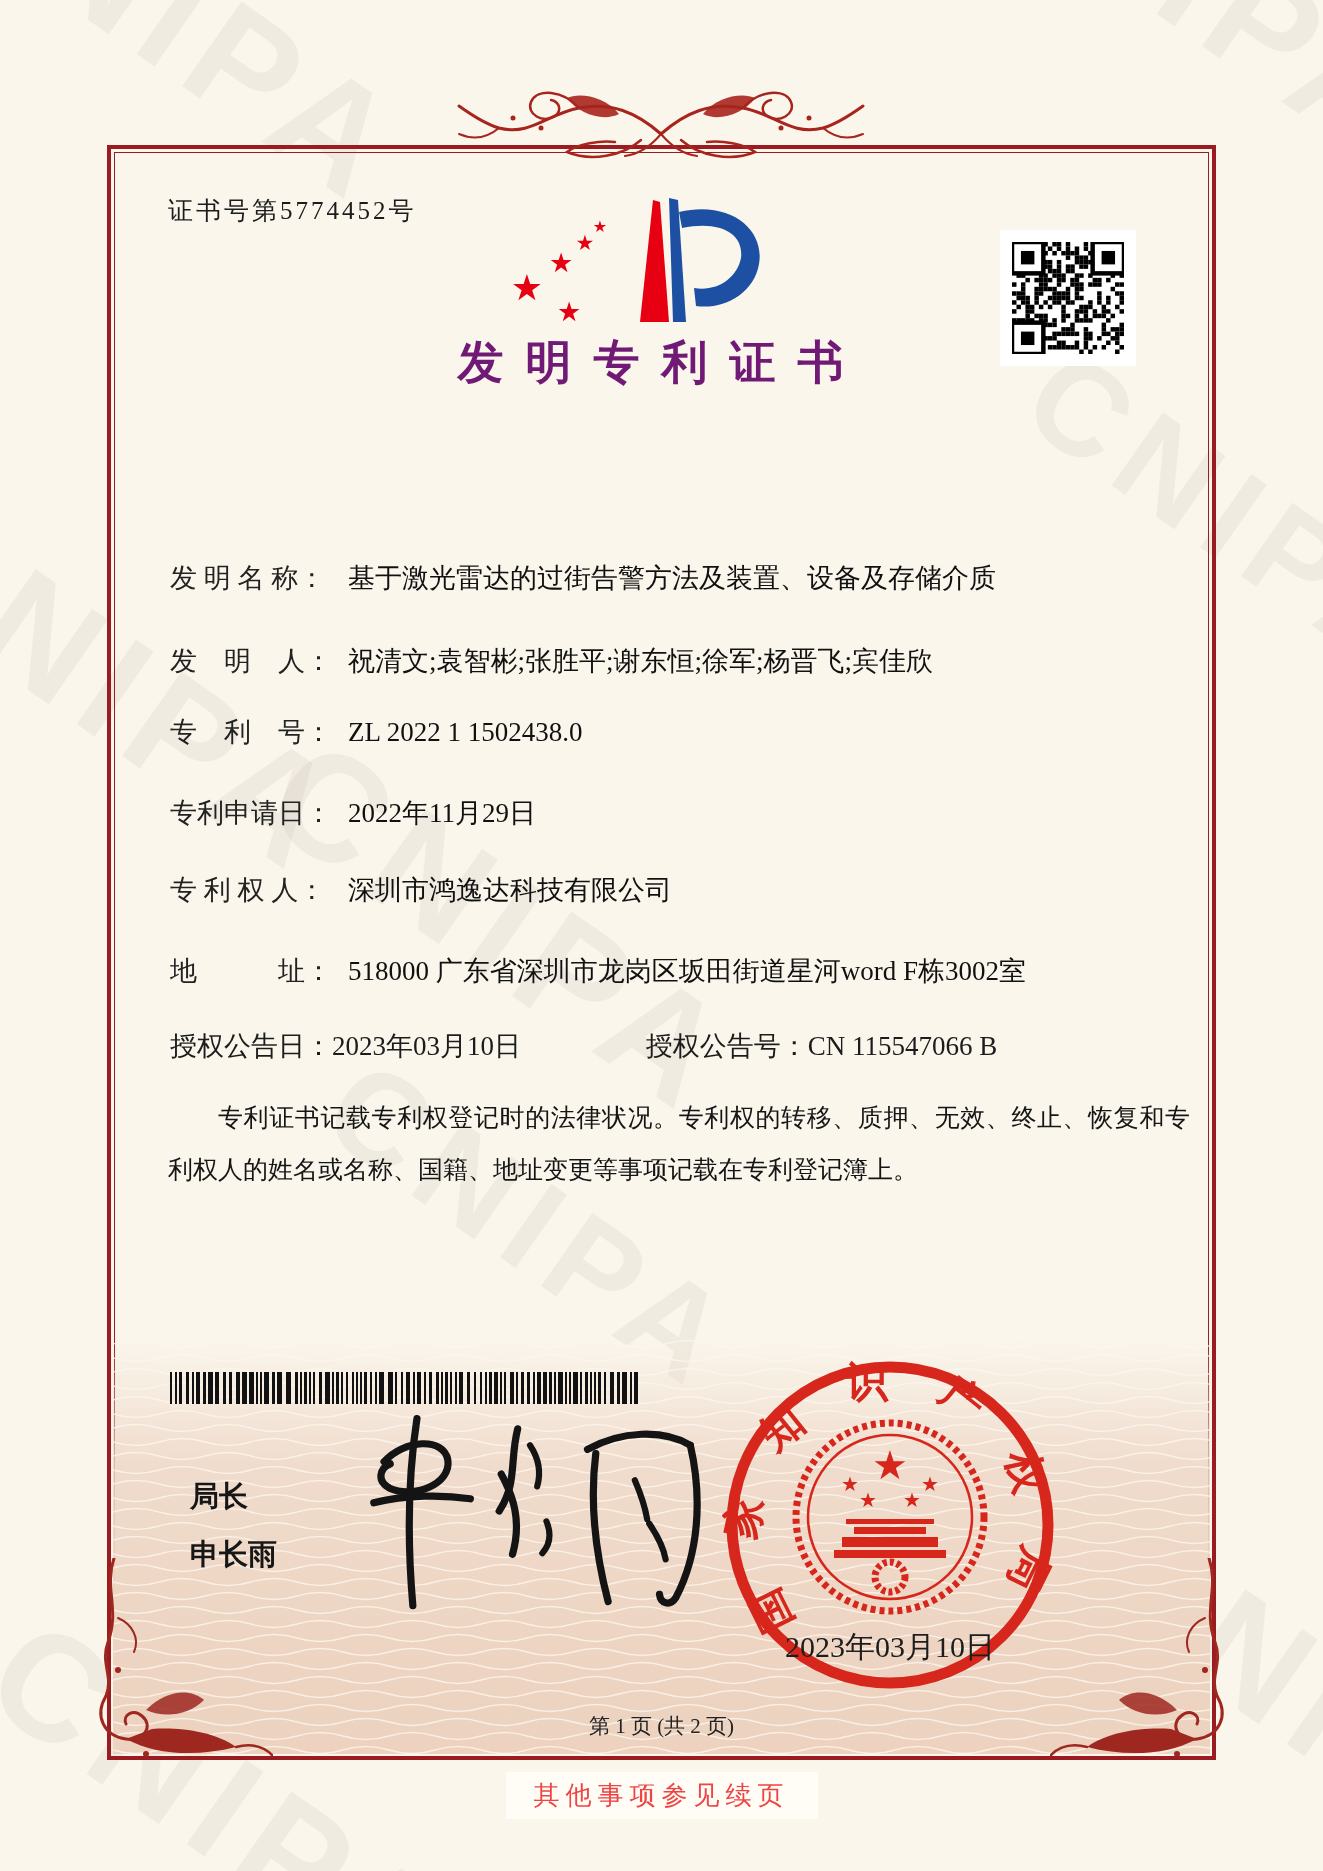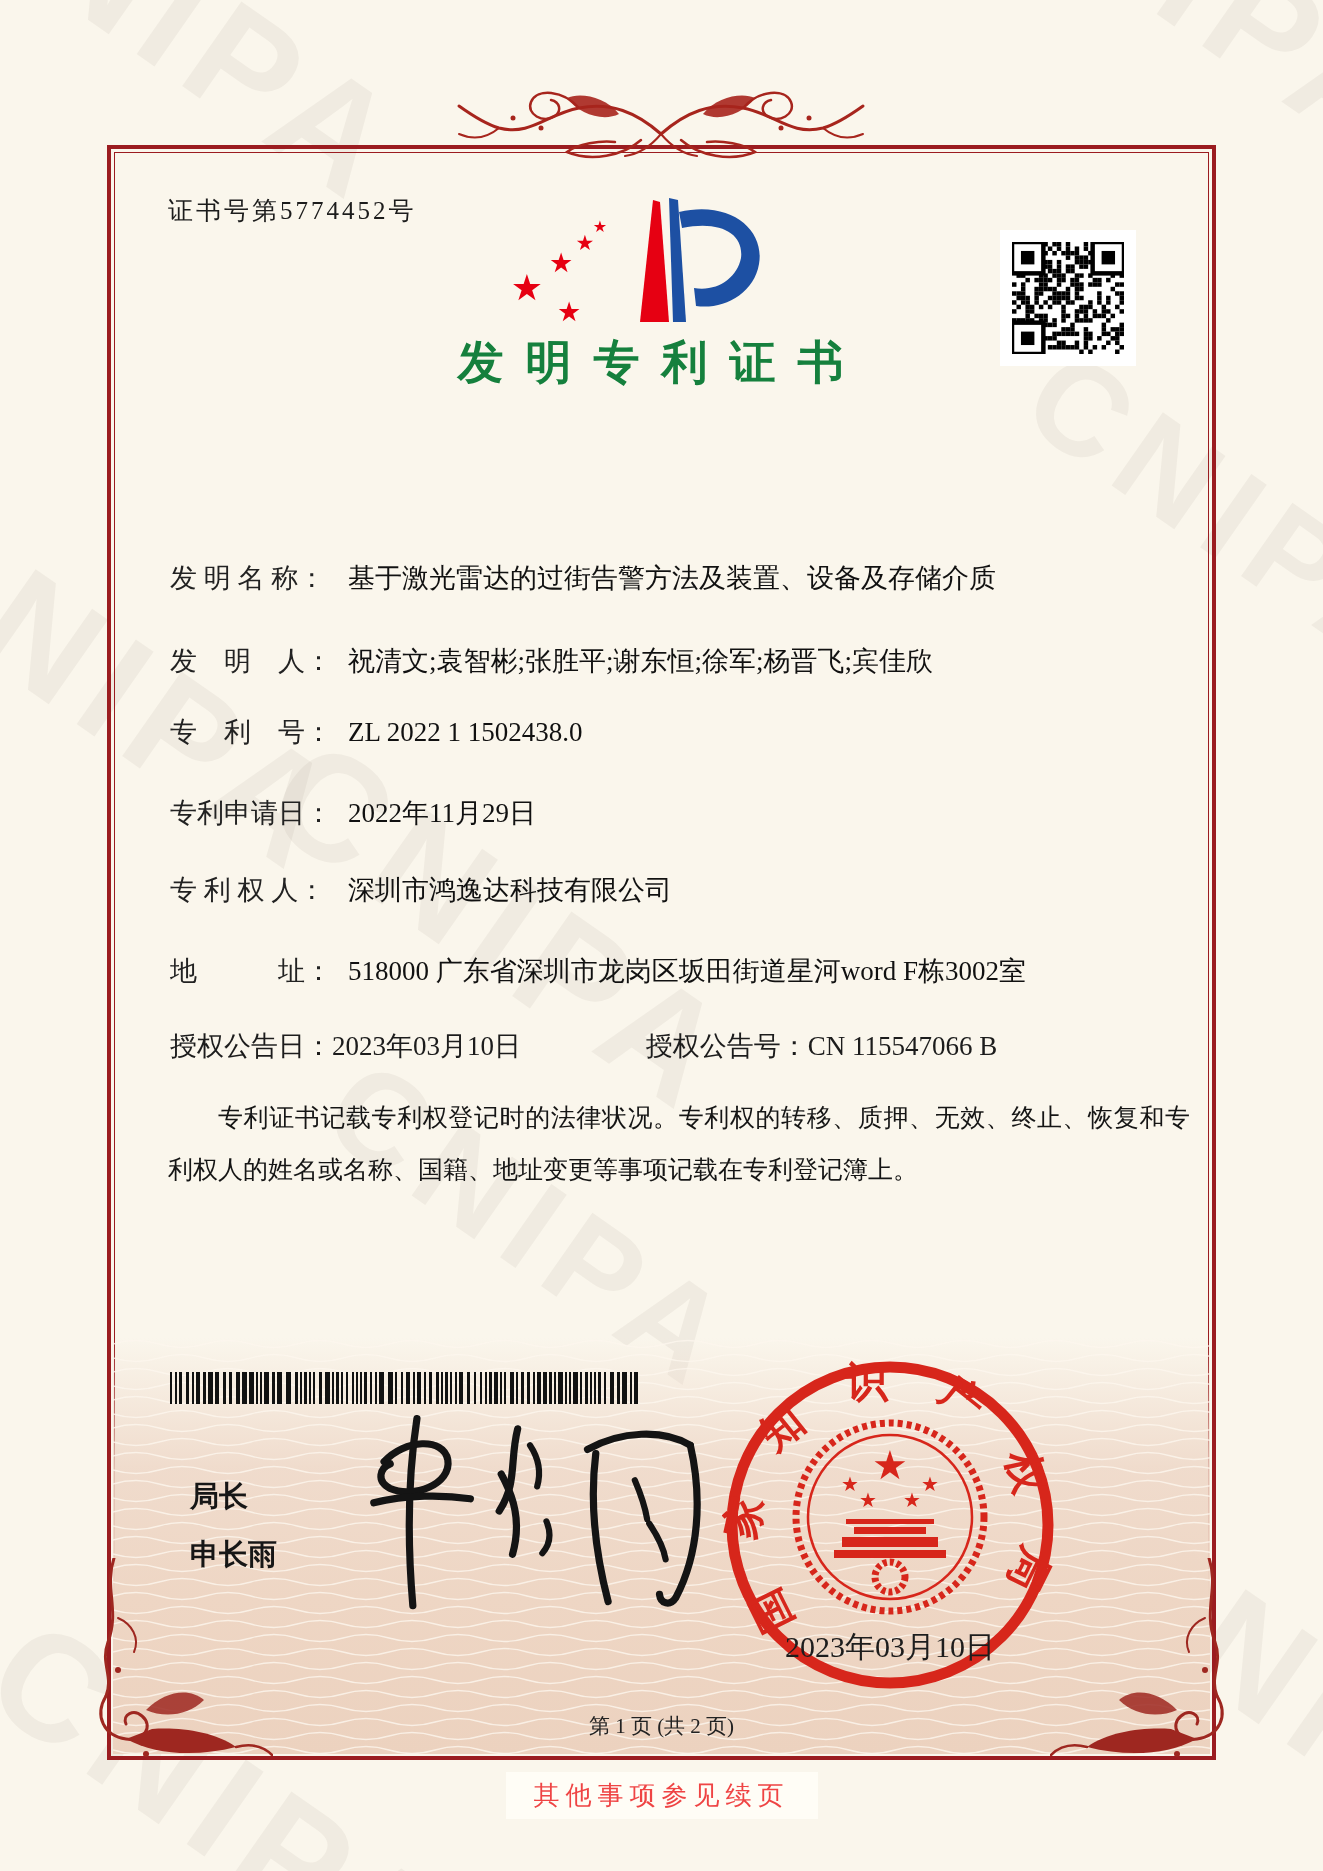--- a/index.html
+++ b/index.html
@@ -43,21 +43,21 @@
   .certno{
     position:absolute;left:168px;top:194px;font-size:25px;letter-spacing:3px;z-index:4;
   }
   .logo{position:absolute;left:478px;top:190px;width:310px;height:150px;z-index:4;}
   .qr{
     position:absolute;left:1000px;top:230px;width:136px;height:136px;background:#ffffff;z-index:4;
   }
   .qr svg{position:absolute;left:12px;top:12px;}
   .title{
     position:absolute;left:0;width:100%;top:332px;text-align:center;z-index:4;
-    font-size:46px;font-weight:bold;letter-spacing:22px;color:#15803d;
+    font-size:46px;font-weight:bold;letter-spacing:22px;color:#701a75;
     font-family:"Liberation Serif",serif;
   }
 
   
   .field{position:absolute;left:170px;width:900px;font-size:27px;z-index:4;line-height:40px;}
   .field .lbl{display:inline-block;width:178px;vertical-align:top;color:#222;}
   .field .val{display:inline-block;width:712px;vertical-align:top;color:#111;}
   .f1{top:558px;} .f2{top:641px;} .f3{top:712px;} .f4{top:793px;} .f5{top:870px;} .f6{top:951px;}
   .grantrow{position:absolute;left:170px;top:1028px;width:1000px;font-size:27px;z-index:4;}
   .grantrow .pair{display:inline-block;}

